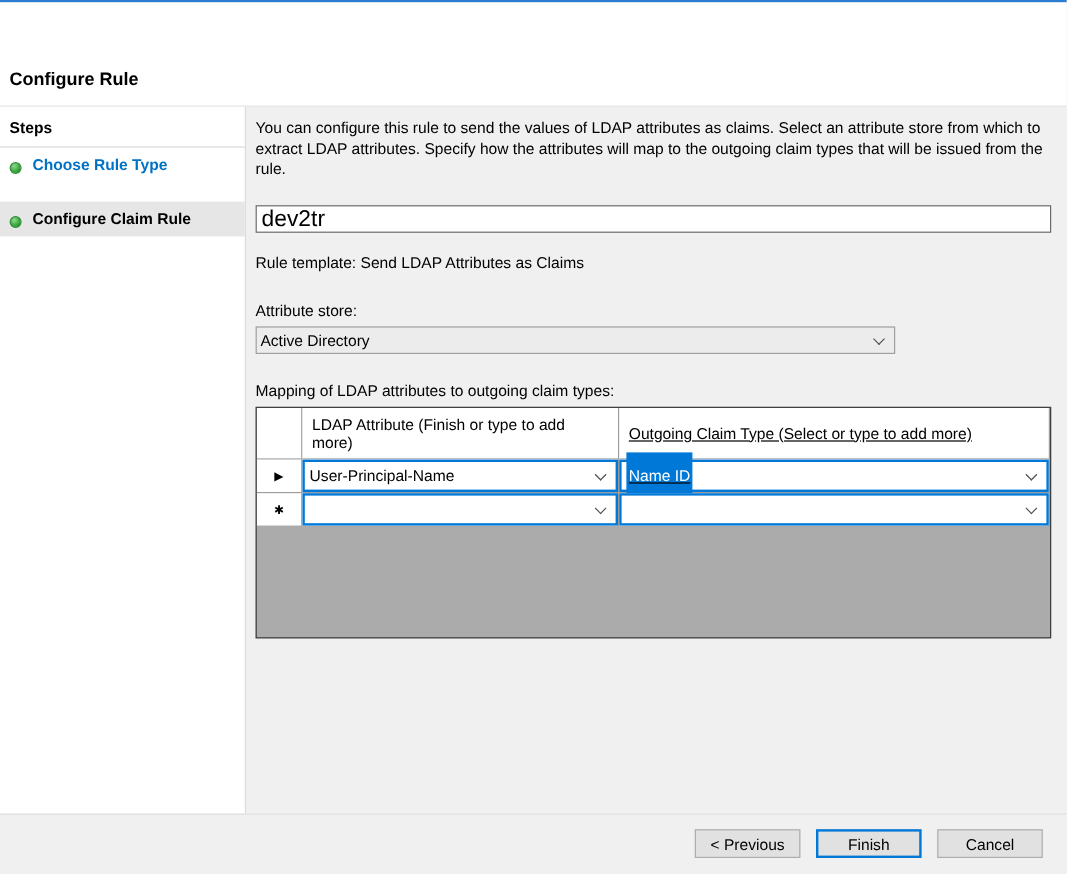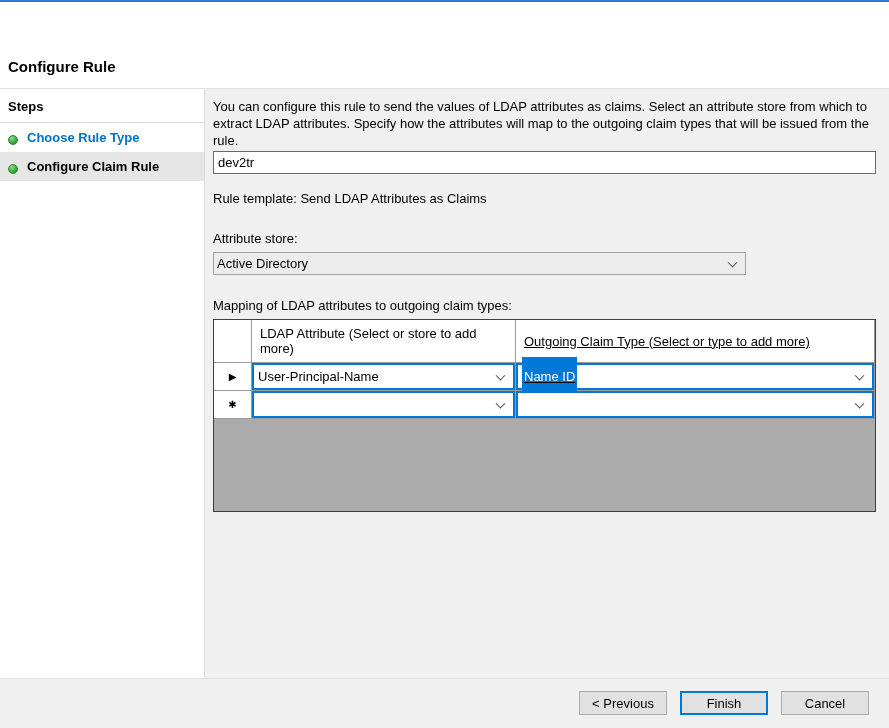--- a/index.html
+++ b/index.html
@@ -32,28 +32,28 @@
   }
   .sidebar{width:205px;background:#fff;border-right:1px solid #dcdcdc;}
   .steps-header{font-weight:bold;padding:10px 8px 8px 8px;border-bottom:1px solid #d9d9d9;}
   .step-item{display:flex;align-items:flex-end;gap:9px;padding:7px 8px;cursor:pointer;font-weight:bold;}
   .step-item .bullet{
     width:10px;height:10px;border-radius:50%;flex:0 0 auto;
     background:radial-gradient(circle at 35% 30%, #8fd98f 0%, var(--bullet) 65%, #1f7d27 100%);
     border:1px solid #2a8c31;
   }
   .step-link{color:var(--step-link);}
-  .step-item.active{background:#e6e6e6;color:#000;}
+  .step-item.active{background:#e6e6e6;color:#000;margin-top:16px;}
   .content{flex:1;background:#f0f0f0;padding:8px 12px 0 8px;overflow:hidden;}
   .description{width:660px;line-height:17px;margin-top:1px;}
   .field-label{margin-top:15px;}
   .text-input{
-    display:block;width:663px;height:23px;margin-top:2px;background:#fff;
+    display:block;width:663px;height:23px;margin-top:22px;background:#fff;
     border:1px solid #696969;padding:2px 4px;font-family:"Liberation Sans",sans-serif;
-    font-size:13px;color:#000;outline:none;
+    font-size:19px;color:#000;outline:none;
   }
   .rule-template{margin-top:17px;}
   .attr-label{margin-top:25px;}
   .combo{
     position:relative;margin-top:6px;width:533px;height:23px;background:#ececec;
     border:1px solid #a0a0a0;display:flex;align-items:center;padding:0 24px 0 3px;cursor:pointer;
   }
   .chev{
     position:absolute;right:9px;top:50%;width:7px;height:7px;
     border-right:1.5px solid #505050;border-bottom:1.5px solid #505050;
@@ -124,21 +124,21 @@
       <div class="combo">
         <span>Active Directory</span>
         <span class="chev"></span>
       </div>
 
       <div class="mapping-label">Mapping of LDAP attributes to outgoing claim types:</div>
 
       <div class="grid">
         <div class="grid-row">
           <div class="g-cell g-marker g-head"></div>
-          <div class="g-cell g-col1 g-head">LDAP Attribute (Select or store to add more)</div>
+          <div class="g-cell g-col1 g-head">LDAP Attribute (Finish or type to add more)</div>
           <div class="g-cell g-col2 g-head">Outgoing Claim Type (Select or type to add more)</div>
         </div>
 
         <div class="grid-row g-data-row">
           <div class="g-cell g-marker">
             <span class="marker-glyph">▶</span>
           </div>
           <div class="g-cell g-col1 g-data">
             <div class="cell-combo">
               <span>User-Principal-Name</span>

